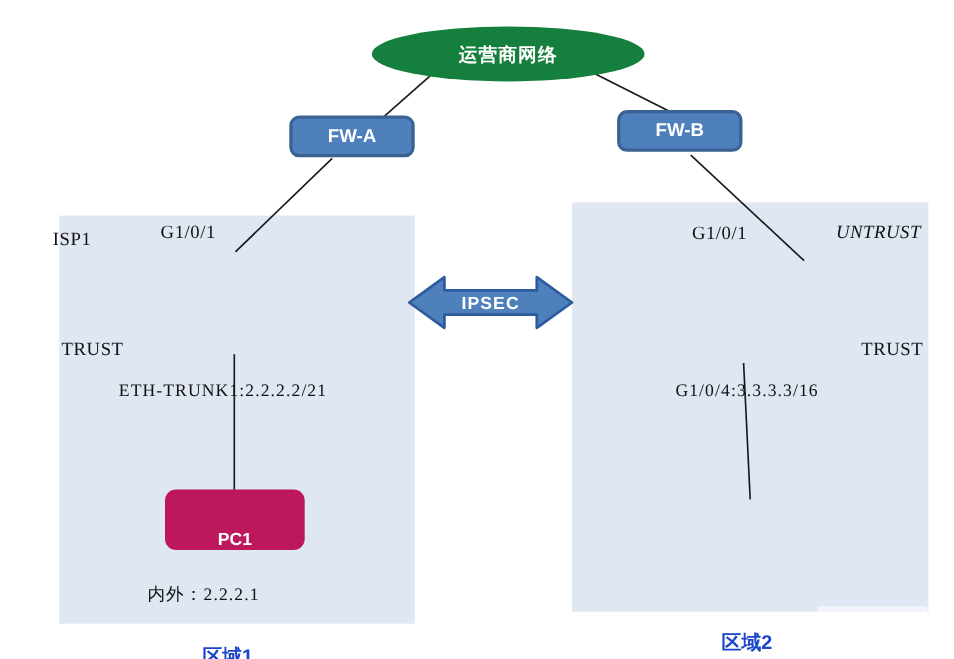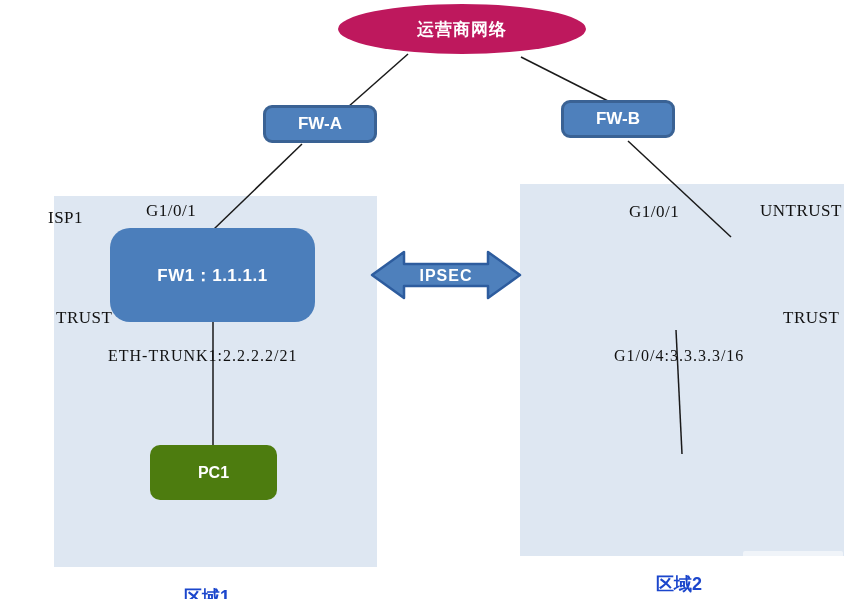--- a/index.html
+++ b/index.html
@@ -4,30 +4,30 @@
 <style>
   html,body{margin:0;padding:0;background:#ffffff;}
   .canvas{position:relative;width:867px;height:599px;background:#ffffff;overflow:hidden;
           font-family:"Liberation Sans","DejaVu Sans",sans-serif;}
   .region{position:absolute;background:#DEE7F2;}
   .region1{left:54px;top:196px;width:323px;height:371px;}
   .region2{left:520px;top:184px;width:324px;height:372px;}
   .links{position:absolute;left:0;top:0;width:867px;height:599px;pointer-events:none;}
   .node{position:absolute;display:flex;align-items:center;justify-content:center;
         color:#fff;font-weight:bold;box-sizing:border-box;white-space:nowrap;}
-  .cloud{left:338px;top:4px;width:248px;height:50px;background:#be185d;border-radius:50%;
+  .cloud{left:338px;top:24px;width:248px;height:50px;background:#15803d;border-radius:50%;
          font-size:17px;letter-spacing:1px;justify-content:center;}
   .fw-small{width:114px;height:38px;background:#4E80BC;border:3px solid #3A6294;
             border-radius:9px;font-size:17px;}
   .fw-a{left:263px;top:105px;}
   .fw-b{left:561px;top:100px;}
   .fw-big{background:#4B7EBB;border-radius:20px;font-size:17px;letter-spacing:0.5px;}
   .fw1{left:110px;top:228px;width:205px;height:94px;}
   .fw2{left:577px;top:235px;width:201px;height:95px;}
-  .pc{background:#4d7c0f;border-radius:10px;font-size:16px;}
+  .pc{background:#be185d;border-radius:10px;font-size:16px;align-items:flex-end;}
   .pc1{left:150px;top:445px;width:127px;height:55px;}
   .pc2{left:619px;top:452px;width:126px;height:57px;}
   .lbl{position:absolute;font-family:"Liberation Serif","DejaVu Serif",serif;
        font-size:17px;color:#111;white-space:nowrap;letter-spacing:0.5px;}
   .lbl-ip{font-size:16px;letter-spacing:1px;}
   .zone-lbl{position:absolute;font-weight:bold;font-size:18px;color:#1B46CC;
             font-family:"Liberation Sans","DejaVu Sans",sans-serif;white-space:nowrap;}
   .arrow-svg{position:absolute;left:366px;top:244px;width:160px;height:62px;}
   .arrow-svg text{fill:#ffffff;font-weight:bold;font-size:16px;letter-spacing:1px;
                   font-family:"Liberation Sans","DejaVu Sans",sans-serif;}
@@ -55,40 +55,38 @@
     <span>运营商网络</span>
   </div>
 
   <div class="node fw-small fw-b">
     <span>FW-B</span>
   </div>
   <div class="node fw-small fw-a">
     <span>FW-A</span>
   </div>
 
-  <div class="node fw-big fw1">
-    <span>FW1：1.1.1.1</span>
-  </div>
 
   <svg class="arrow-svg" viewBox="0 0 160 62">
     <polygon points="6,31 38,8 38,20 122,20 122,8 154,31 122,54 122,42 38,42 38,54" fill="#4E80BC" stroke="#2D5C9E" stroke-width="2.5" stroke-linejoin="round"></polygon>
     <text x="80" y="37" text-anchor="middle">IPSEC</text>
   </svg>
 
   <div class="node pc pc1">
     <span>PC1</span>
   </div>
 
   <span class="lbl" style="left:48px;top:208px;">ISP1</span>
   <span class="lbl" style="left:146px;top:201px;">G1/0/1</span>
   <span class="lbl" style="left:56px;top:308px;">TRUST</span>
   <span class="lbl lbl-ip" style="left:108px;top:347px;">ETH-TRUNK1:2.2.2.2/21</span>
+  <span class="lbl lbl-ip" style="left:134px;top:530px;">内外：2.2.2.1</span>
 
   <span class="lbl" style="left:629px;top:202px;">G1/0/1</span>
-  <span class="lbl" style="left:760px;top:201px;">UNTRUST</span>
+  <span class="lbl" style="left:760px;top:201px;font-style:italic;">UNTRUST</span>
   <span class="lbl" style="left:783px;top:308px;">TRUST</span>
   <span class="lbl lbl-ip" style="left:614px;top:347px;">G1/0/4:3.3.3.3/16</span>
 
   <span class="zone-lbl" style="left:184px;top:585px;">区域1</span>
   <span class="zone-lbl" style="left:656px;top:572px;">区域2</span>
 
   <div class="watermark"></div>
 
 </div>
 

